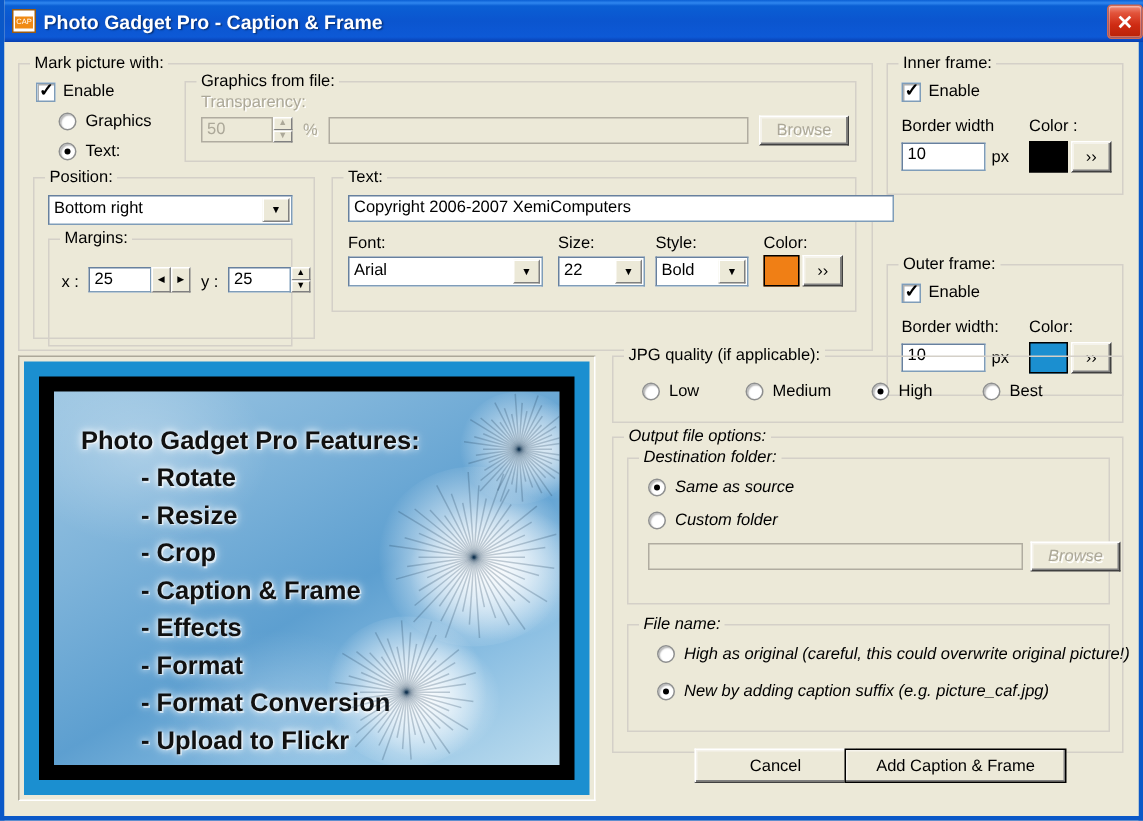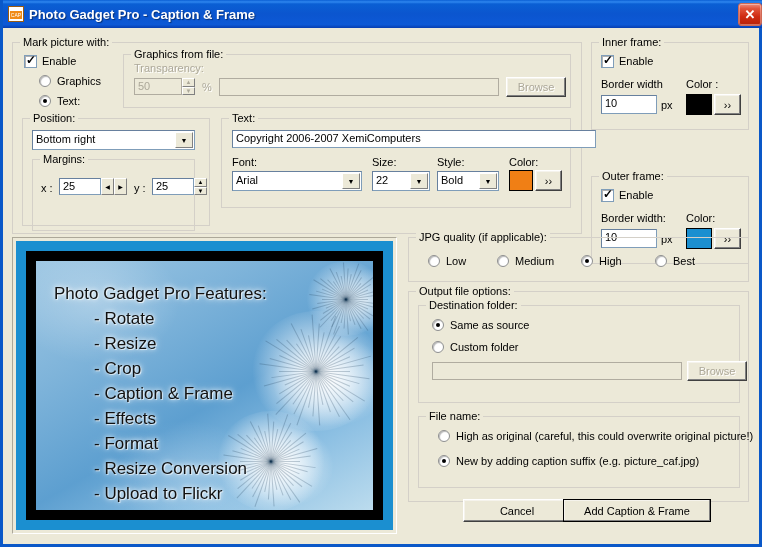--- a/index.html
+++ b/index.html
@@ -118,21 +118,21 @@
       radial-gradient(ellipse 90px 70px at 295px 120px, rgba(255,255,255,.85), rgba(255,255,255,0) 65%),
       radial-gradient(ellipse 70px 60px at 250px 205px, rgba(255,255,255,.75), rgba(255,255,255,0) 68%),
       radial-gradient(ellipse 50px 46px at 330px 40px, rgba(255,255,255,.55), rgba(255,255,255,0) 70%),
       radial-gradient(ellipse 120px 90px at 60px 40px, rgba(255,255,255,.28), rgba(255,255,255,0) 70%),
       radial-gradient(ellipse 110px 80px at 150px 215px, rgba(255,255,255,.20), rgba(255,255,255,0) 70%),
       linear-gradient(150deg,#9ec7e3 0%,#7fb4da 28%,#5d9fd0 55%,#8dc0e3 78%,#bcdcee 100%);
   }
   #preview-photo .fl{position:absolute;border-radius:50%;
     background:radial-gradient(circle, rgba(255,255,255,.95) 0%, rgba(255,255,255,.55) 35%, rgba(140,190,225,0) 72%);}
   #preview-photo .spk{position:absolute;background:rgba(30,60,90,.55);transform-origin:0 50%;height:1px;}
-  .ptxt{position:absolute;color:#111;font-size:17px;font-weight:normal;white-space:nowrap;
+  .ptxt{position:absolute;color:#111;font-size:17px;font-weight:bold;white-space:nowrap;
         font-family:"Liberation Sans",sans-serif;
         text-shadow:0 0 4px rgba(255,255,255,.95),0 0 8px rgba(255,255,255,.8),1px 1px 0 rgba(255,255,255,.6);}
 </style>
 </head>
 <body>
 
 <div id="window">
 
   <div id="titlebar">
     <div id="app-icon">
@@ -260,21 +260,21 @@
             <div class="fl" style="left:180px;top:150px;width:110px;height:100px;"></div>
             <div class="fl" style="left:270px;top:0px;width:80px;height:75px;opacity:.8;"></div>
 
             <div class="ptxt" style="left:18px;top:23px;">Photo Gadget Pro Features:</div>
             <div class="ptxt" style="left:58px;top:48px;">- Rotate</div>
             <div class="ptxt" style="left:58px;top:73px;">- Resize</div>
             <div class="ptxt" style="left:58px;top:98px;">- Crop</div>
             <div class="ptxt" style="left:58px;top:123px;">- Caption &amp; Frame</div>
             <div class="ptxt" style="left:58px;top:148px;">- Effects</div>
             <div class="ptxt" style="left:58px;top:173px;">- Format</div>
-            <div class="ptxt" style="left:58px;top:198px;">- Resize Conversion</div>
+            <div class="ptxt" style="left:58px;top:198px;">- Format Conversion</div>
             <div class="ptxt" style="left:58px;top:223px;">- Upload to Flickr</div>
 
           <div class="spk" style="left: 280px; top: 110px; width: 34.1px; transform: rotate(0rad); opacity: 0.45;"></div>
               <div class="spk" style="left: 280px; top: 110px; width: 53.8273px; transform: rotate(0.136591rad); opacity: 0.45;"></div>
               <div class="spk" style="left: 280px; top: 110px; width: 45.3727px; transform: rotate(0.273182rad); opacity: 0.45;"></div>
               <div class="spk" style="left: 280px; top: 110px; width: 36.9182px; transform: rotate(0.409773rad); opacity: 0.45;"></div>
               <div class="spk" style="left: 280px; top: 110px; width: 56.6455px; transform: rotate(0.546364rad); opacity: 0.45;"></div>
               <div class="spk" style="left: 280px; top: 110px; width: 48.1909px; transform: rotate(0.682955rad); opacity: 0.45;"></div>
               <div class="spk" style="left: 280px; top: 110px; width: 39.7364px; transform: rotate(0.819546rad); opacity: 0.45;"></div>
               <div class="spk" style="left: 280px; top: 110px; width: 59.4636px; transform: rotate(0.956137rad); opacity: 0.45;"></div>
@@ -420,21 +420,21 @@
       <div class="rb" style="left:88px;top:17px;"></div>
       <div class="lbl" style="left:106px;top:17px;">Medium</div>
       <div class="rb" style="left:172px;top:17px;">
         <span class="dot"></span>
       </div>
       <div class="lbl" style="left:190px;top:17px;">High</div>
       <div class="rb" style="left:246px;top:17px;"></div>
       <div class="lbl" style="left:264px;top:17px;">Best</div>
     </div>
 
-    <div class="grp" style="left:405px;top:263px;width:341px;height:211px;">
+    <div class="grp" style="left:405px;top:263px;width:341px;height:211px;font-style:italic;">
       <div class="cap">Output file options:</div>
 
       <div class="grp" style="left:9px;top:13px;width:322px;height:98px;">
         <div class="cap">Destination folder:</div>
         <div class="rb" style="left:13px;top:13px;">
           <span class="dot"></span>
         </div>
         <div class="lbl" style="left:31px;top:13px;">Same as source</div>
         <div class="rb" style="left:13px;top:35px;"></div>
         <div class="lbl" style="left:31px;top:35px;">Custom folder</div>

